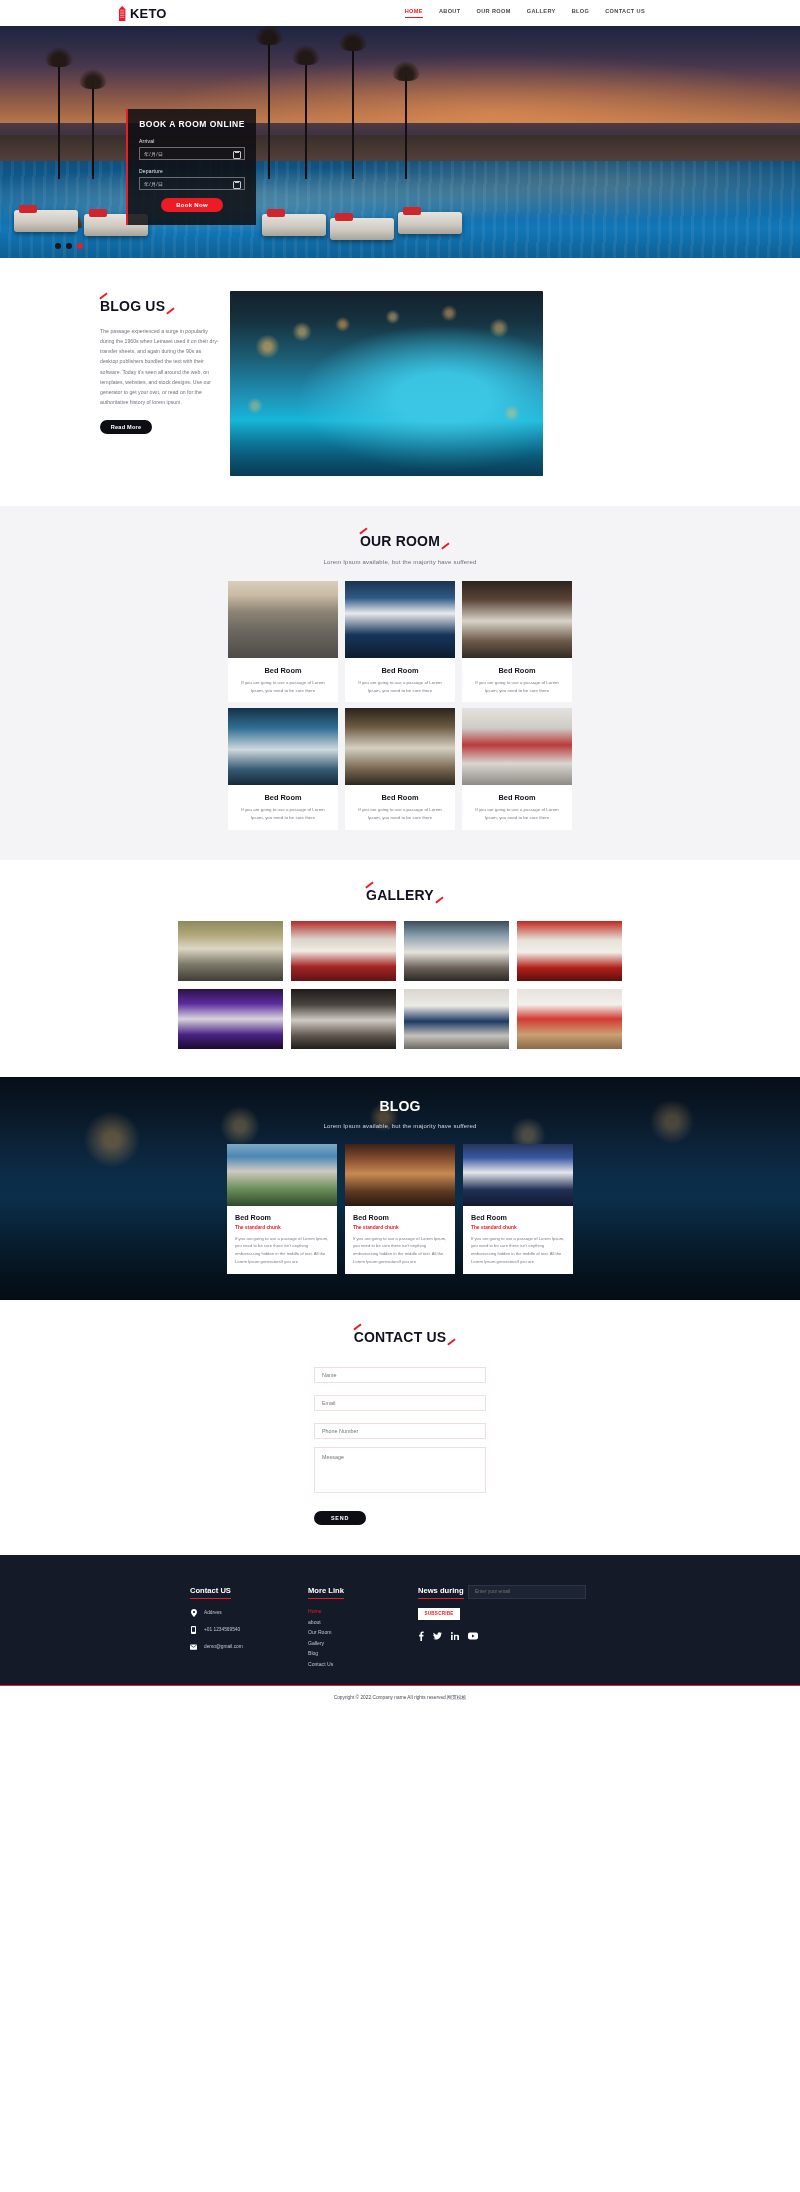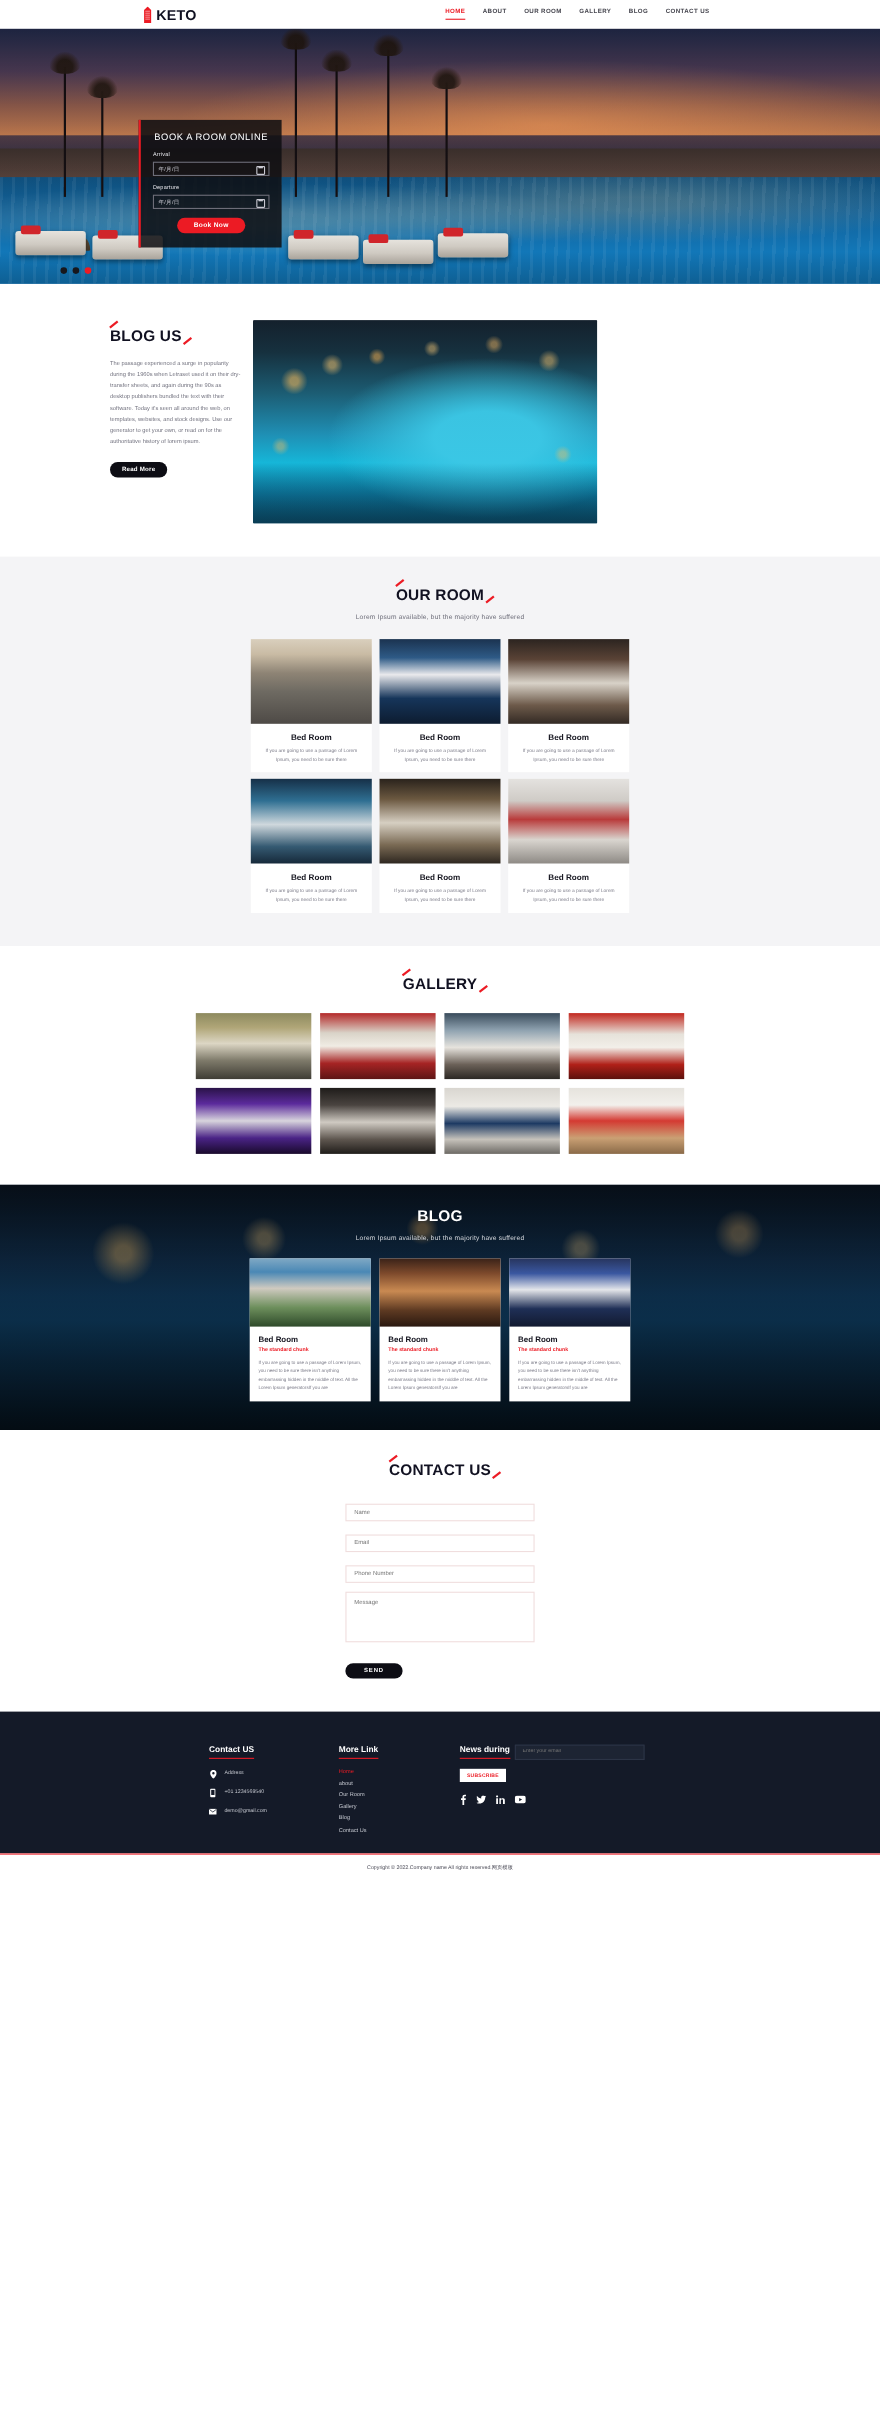--- a/index.html
+++ b/index.html
@@ -10,21 +10,21 @@
     color: #2b2b35;
     -webkit-font-smoothing: antialiased;
   }
 
   
   header.topbar {
     height: 26px;
     background: #fff;
     display: flex;
     align-items: center;
-    padding: 0 0 0 16px;
+    padding: 0 0 0 4px;
     position: relative;
     z-index: 20;
   }
   .brand {
     display: flex;
     align-items: center;
     gap: 2px;
     margin-left: 113px;
   }
   .brand-mark { width: 11px; height: 15px; position: relative; }
@@ -122,21 +122,21 @@
     position: absolute;
     left: 126px; top: 83px;
     width: 130px;
     background: rgba(14,14,18,.86);
     border-left: 2.5px solid #ec1b24;
     padding: 10px 11px 13px 11px;
     z-index: 5;
   }
   .booking h3 {
     font-size: 8.5px;
-    font-weight: normal;
+    font-weight: bold;
     color: #fff;
     letter-spacing: .5px;
     text-align: center;
     margin-bottom: 9px;
   }
   .booking label {
     display:block;
     font-size: 5px;
     color: #e9e9ee;
     margin-bottom: 3px;

